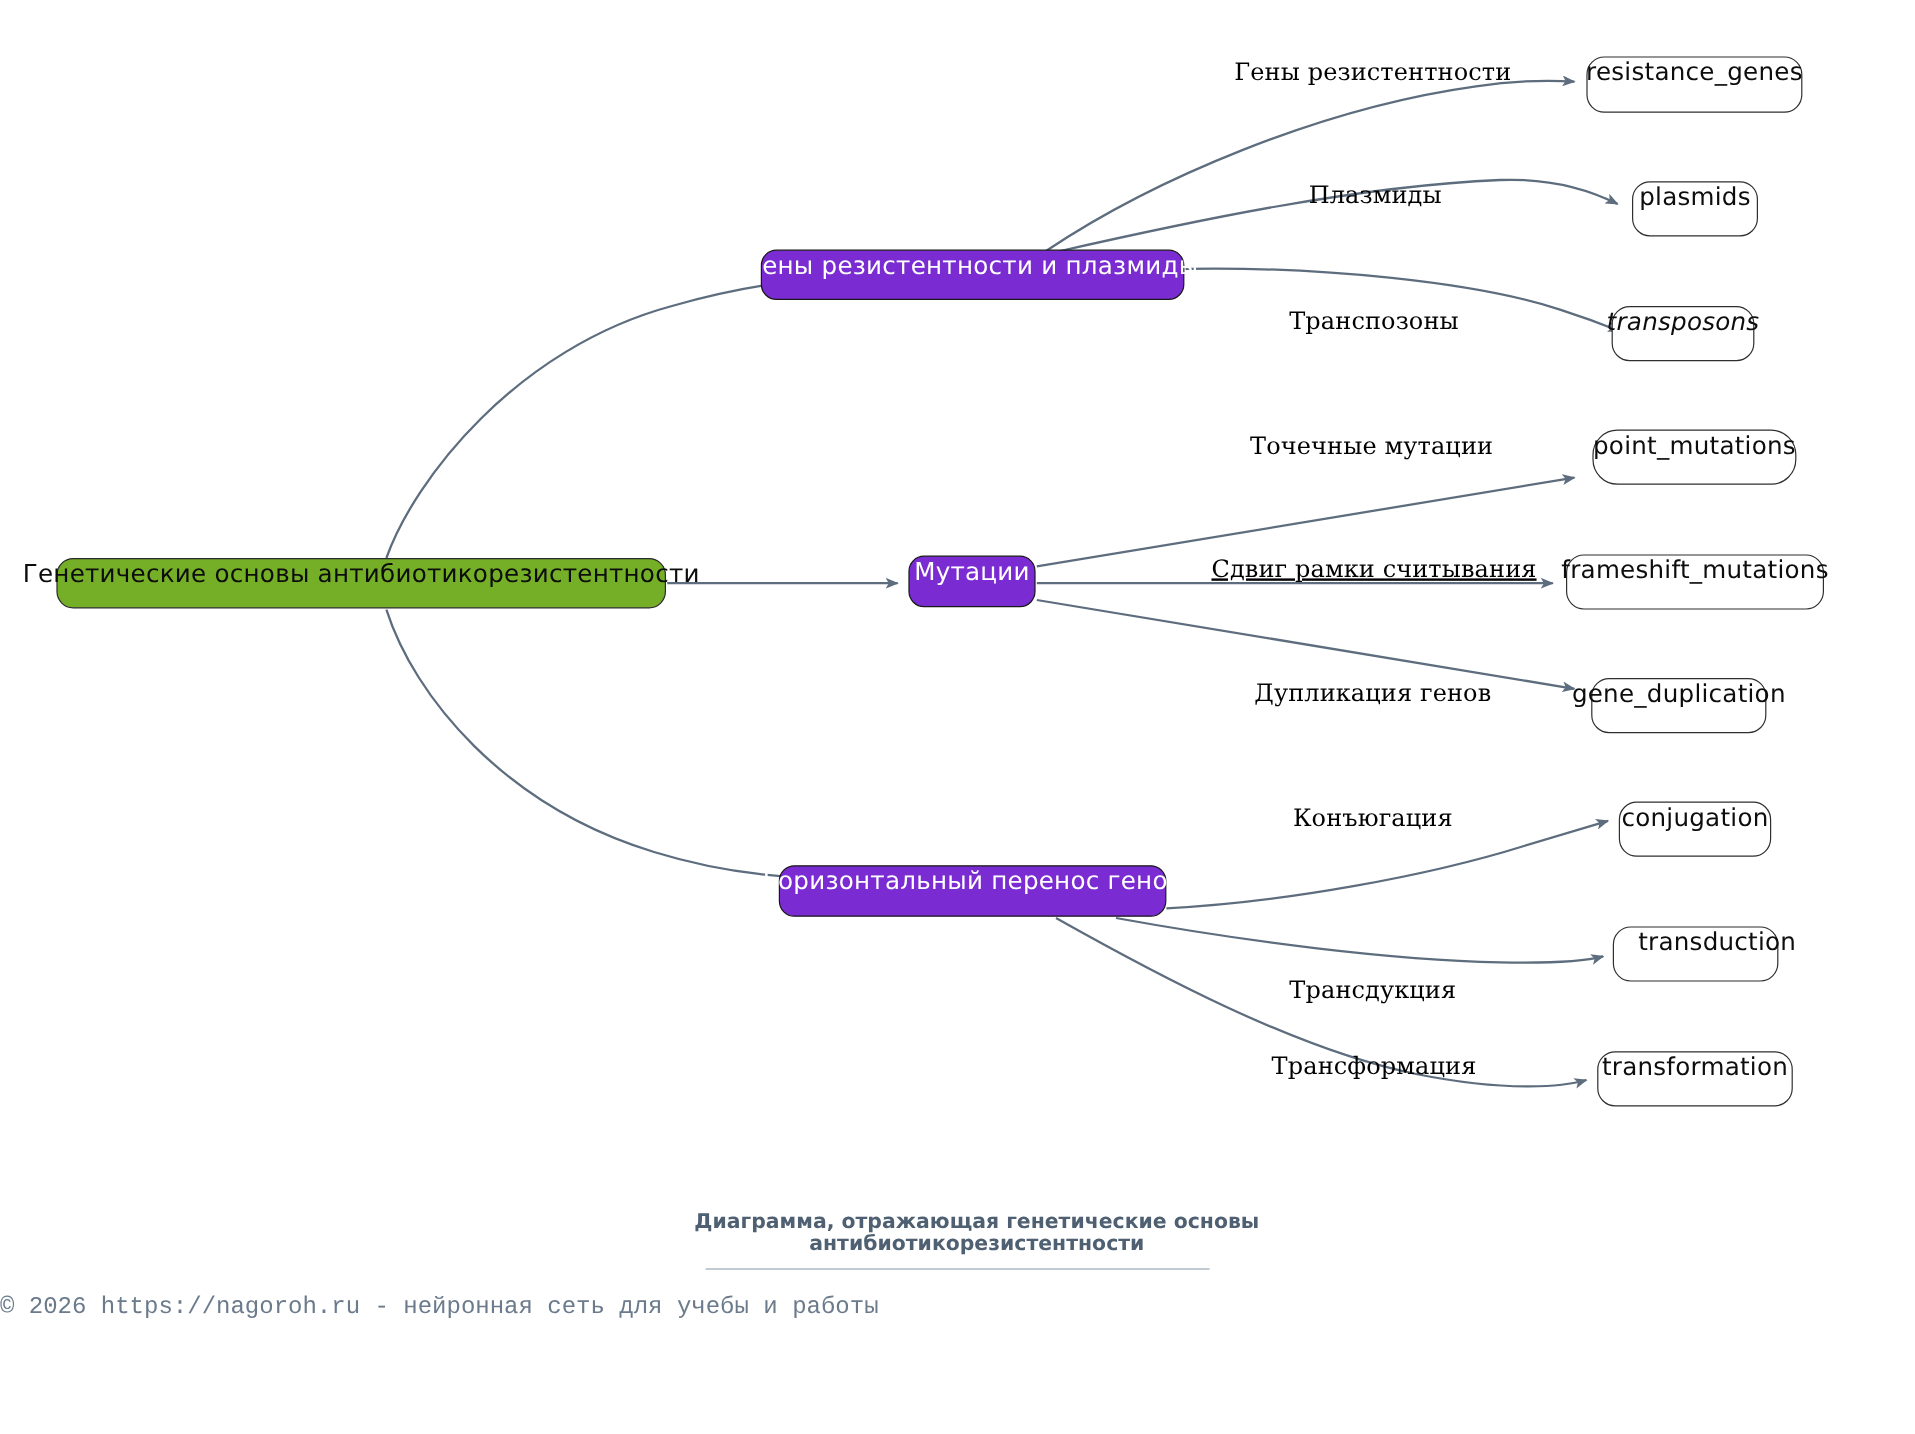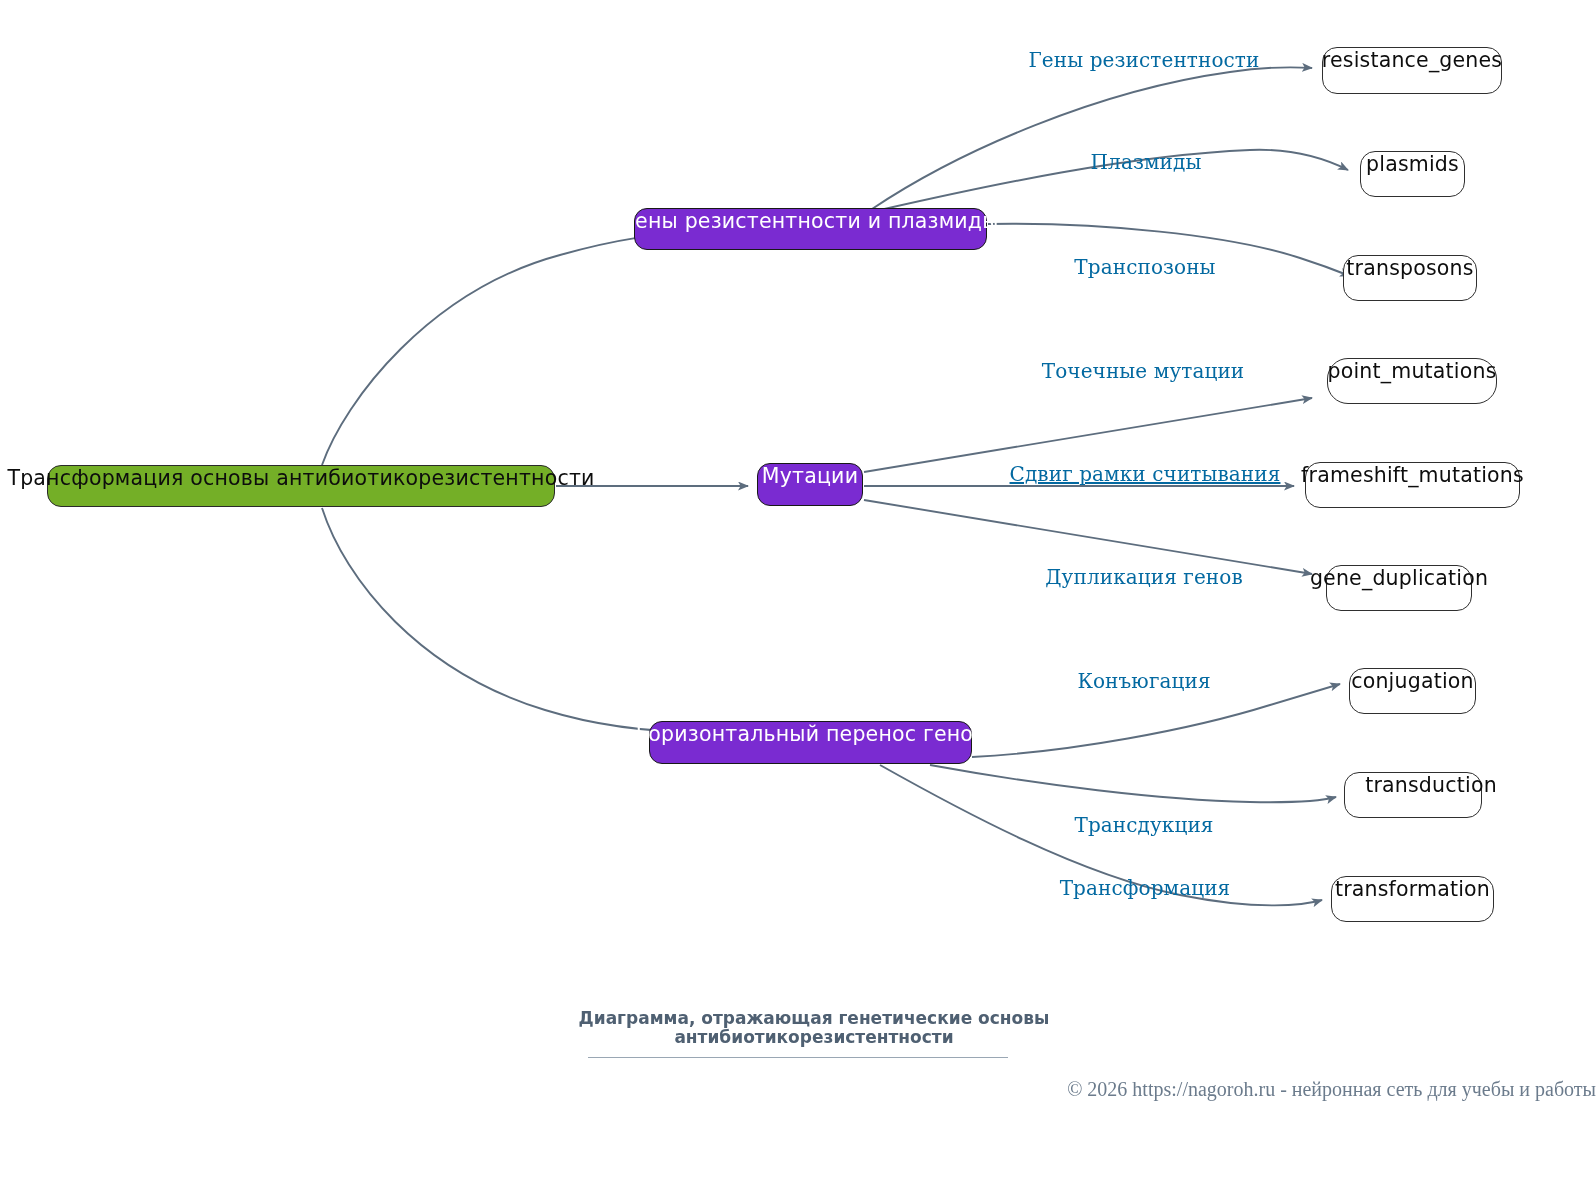--- a/index.html
+++ b/index.html
@@ -56,21 +56,21 @@
     border-radius: 15px;
     color: #0d0d0d;
     font-size: 20.5px;
   }
 
   
   .edge-label {
     position: absolute;
     font-family: "DejaVu Serif", serif;
     font-size: 20px;
-    color: #0369a1;
+    color: #000000;
     white-space: nowrap;
     transform: translate(-50%, -50%);
     letter-spacing: .1px;
     text-align: center;
   }
 
   
   .caption {
     position: absolute;
     left: 16px;
@@ -84,23 +84,23 @@
   }
   .divider {
     position: absolute;
     height: 0;
     border-top: 1.4px solid #9aa7b4;
   }
   .footer {
     position: absolute;
     left: 0;
     width: 1596px;
-    text-align: right;
+    text-align: left;
     color: #6b7b8c;
-    font-family: Liberation Serif, serif;
+    font-family: Liberation Mono, monospace;
     font-size: 20px;
   }
 </style>
 </head>
 <body>
 
 <svg id="canvas" viewBox="0 0 1596 1195" xmlns="http://www.w3.org/2000/svg">
   <defs>
     <marker id="arrow" markerWidth="11" markerHeight="9" refX="10" refY="4.5" orient="auto" markerUnits="userSpaceOnUse">
       <path d="M0,0 L11,4.5 L0,9 L2.6,4.5 Z" fill="#5d6d7e"></path>
@@ -121,21 +121,21 @@
     <path d="M 864 486 L 1294 486"></path>
     <path d="M 864 500 L 1312 574"></path>
 
     <path d="M 972 757 C 1070 752, 1190 730, 1270 705 C 1310 693, 1330 687, 1340 684"></path>
     <path d="M 930 765 C 1040 785, 1160 800, 1250 802 C 1300 803, 1325 800, 1336 797"></path>
     <path d="M 880 765 C 960 810, 1080 875, 1180 895 C 1260 911, 1305 905, 1322 900"></path>
   </g>
 </svg>
 
 <div class="node node-root" style="left:47px; top:465px; width:508px; height:42px;">
-  <span>Трансформация основы антибиотикорезистентности</span>
+  <span>Генетические основы антибиотикорезистентности</span>
 </div>
 
 <div class="node node-branch" style="left:634px; top:208px; width:353px; height:42px;">
   <span>Гены резистентности и плазмиды</span>
 </div>
 
 <div class="node node-branch" style="left:757px; top:463px; width:106px; height:43px;">
   <span>Мутации</span>
 </div>
 
@@ -144,21 +144,21 @@
 </div>
 
 <div class="node node-leaf" style="left:1322px; top:47px; width:180px; height:47px;">
   <span>resistance_genes</span>
 </div>
 
 <div class="node node-leaf" style="left:1360px; top:151px; width:105px; height:46px;">
   <span>plasmids</span>
 </div>
 
-<div class="node node-leaf" style="left:1343px; top:255px; width:134px; height:46px;">
+<div class="node node-leaf" style="left:1343px; top:255px; width:119px; height:46px;font-style:italic;">
   <span>transposons</span>
 </div>
 
 <div class="node node-leaf" style="left:1327px; top:358px; width:170px; height:46px;border-radius:21px;">
   <span>point_mutations</span>
 </div>
 
 <div class="node node-leaf" style="left:1305px; top:462px; width:215px; height:46px;">
   <span>frameshift_mutations</span>
 </div>

